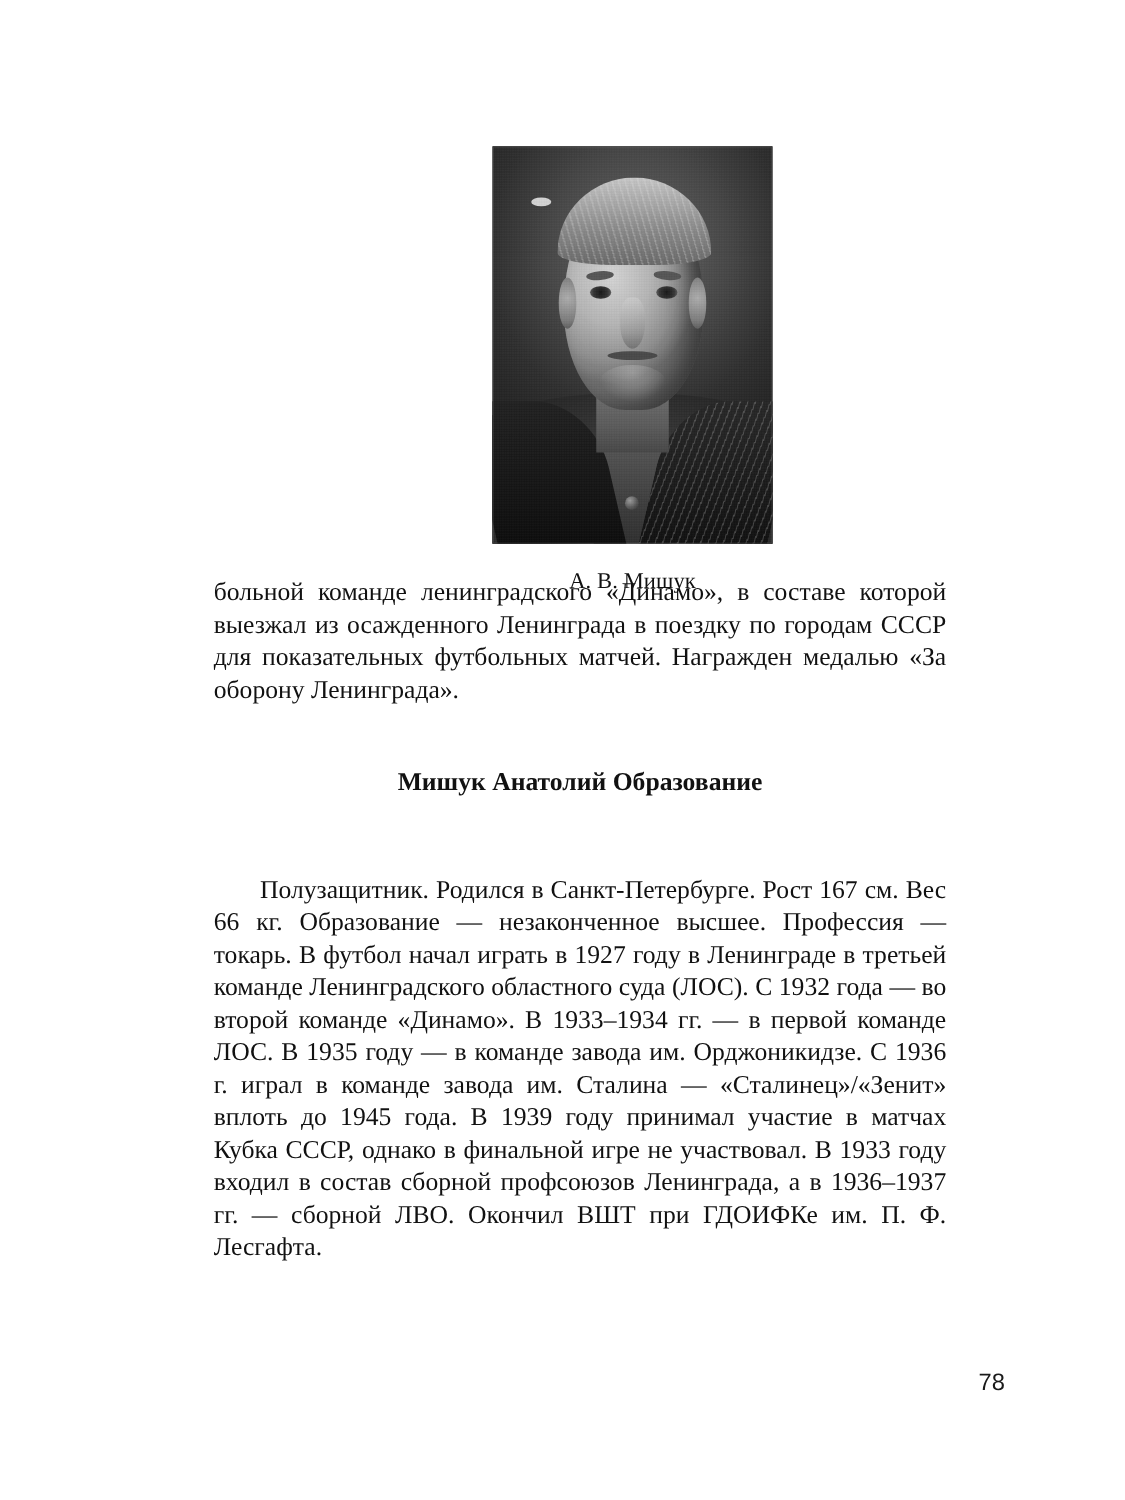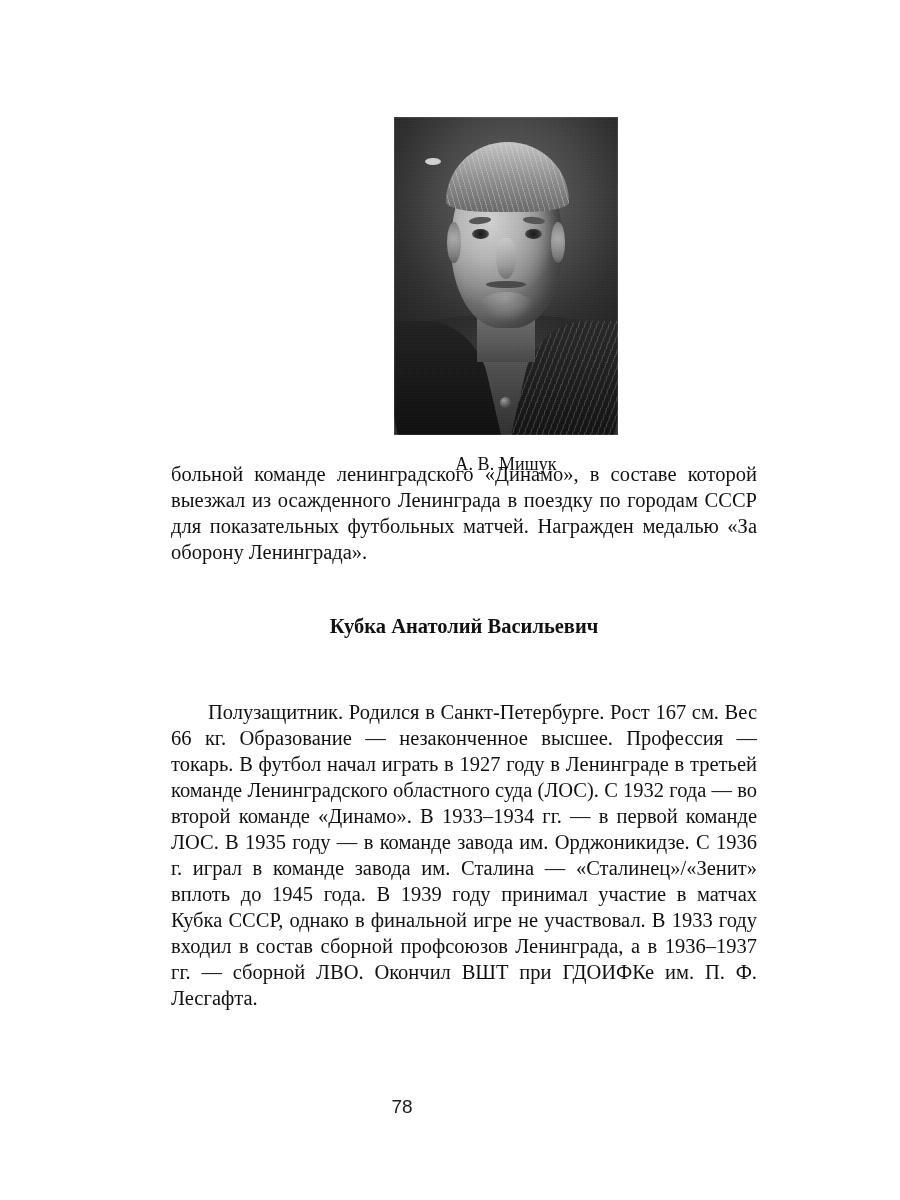--- a/index.html
+++ b/index.html
@@ -232,21 +232,21 @@
     line-height: 26px;
   }
   .heading-block { margin-top: 48px; }
   .para-block { margin-top: 60px; }
 
   .folio {
     position: absolute;
     left: 0;
     right: 0;
     top: 1096px;
-    text-align: center;
+    text-align: right;
     font-size: 19px;
     font-family: "Liberation Sans", "DejaVu Sans", sans-serif;
     color: #1a1a1a;
   }
 </style>
 </head>
 <body>
 
 <div class="page">
 
@@ -275,21 +275,21 @@
       <div class="border"></div>
     </div>
     <figcaption class="caption">А. В. Мишук</figcaption>
   </figure>
 
   <div class="col">
 
     <p class="body cont">больной команде ленинградского «Динамо», в составе которой выезжал из осажденного Ленинграда в поездку по городам СССР для показательных футбольных матчей. Награжден медалью «За оборону Ленинграда».</p>
 
     <div class="heading-block">
-      <p class="heading">Кубка Анатолий Васильевич</p>
+      <p class="heading">Мишук Анатолий Образование</p>
     </div>
 
     <div class="para-block">
       <p class="body indent">Полузащитник. Родился в Санкт-Петербурге. Рост 167 см. Вес 66 кг. Образование — незаконченное высшее. Профессия — токарь. В футбол начал играть в 1927 году в Ленинграде в третьей команде Ленинградского областного суда (ЛОС). С 1932 года — во второй команде «Динамо». В 1933–1934 гг. — в первой команде ЛОС. В 1935 году — в команде завода им. Орджоникидзе. С 1936 г. играл в команде завода им. Сталина — «Сталинец»/«Зенит» вплоть до 1945 года. В 1939 году принимал участие в матчах Кубка СССР, однако в финальной игре не участвовал. В 1933 году входил в состав сборной профсоюзов Ленинграда, а в 1936–1937 гг. — сборной ЛВО. Окончил ВШТ при ГДОИФКе им. П. Ф. Лесгафта.</p>
     </div>
 
   </div>
 
   <div class="folio">78</div>
 

